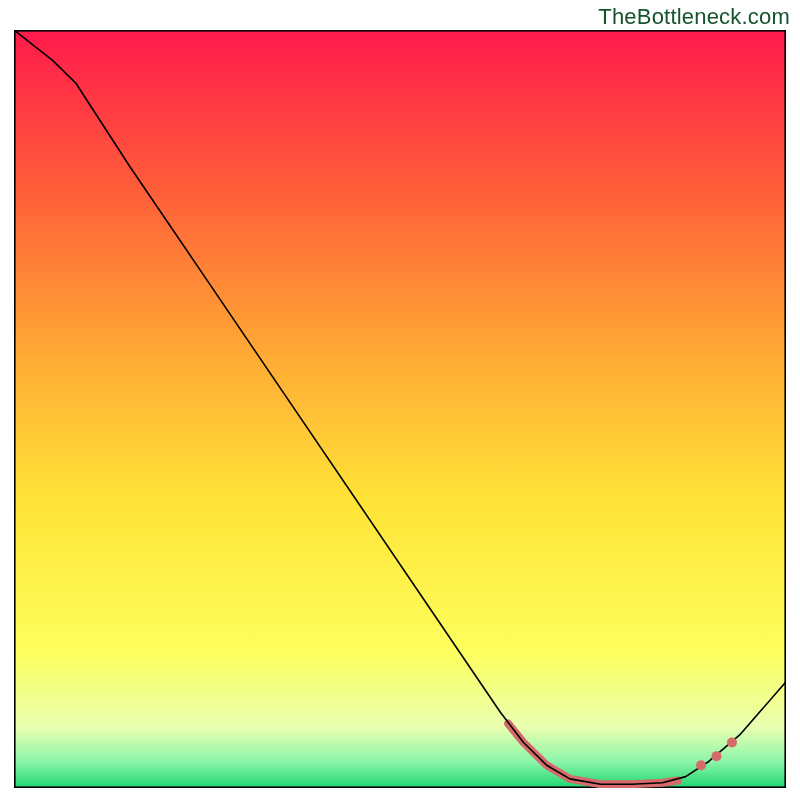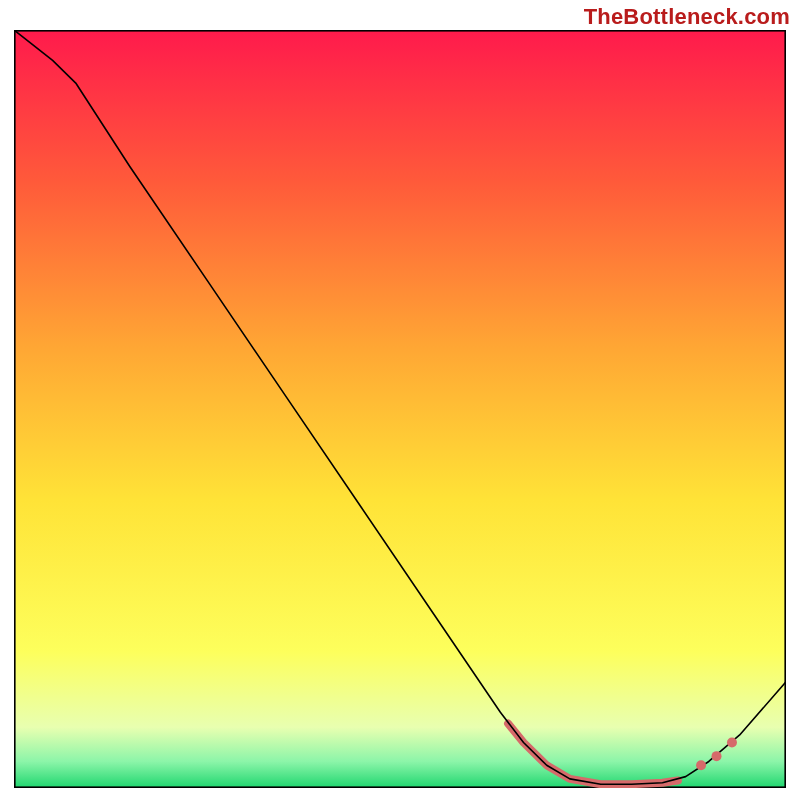--- a/index.html
+++ b/index.html
@@ -14,22 +14,22 @@
   .frame {
     position: relative;
     width: 800px;
     height: 800px;
   }
   .watermark {
     position: absolute;
     top: 4px;
     right: 10px;
     font-size: 22px;
-    font-weight: 700;
-    color: #b91c1c;
+    font-weight: 400;
+    color: #14532d;
     letter-spacing: 0.2px;
   }
   .plot {
     position: absolute;
     left: 14px;
     top: 30px;
     width: 772px;
     height: 758px;
   }
   svg {

